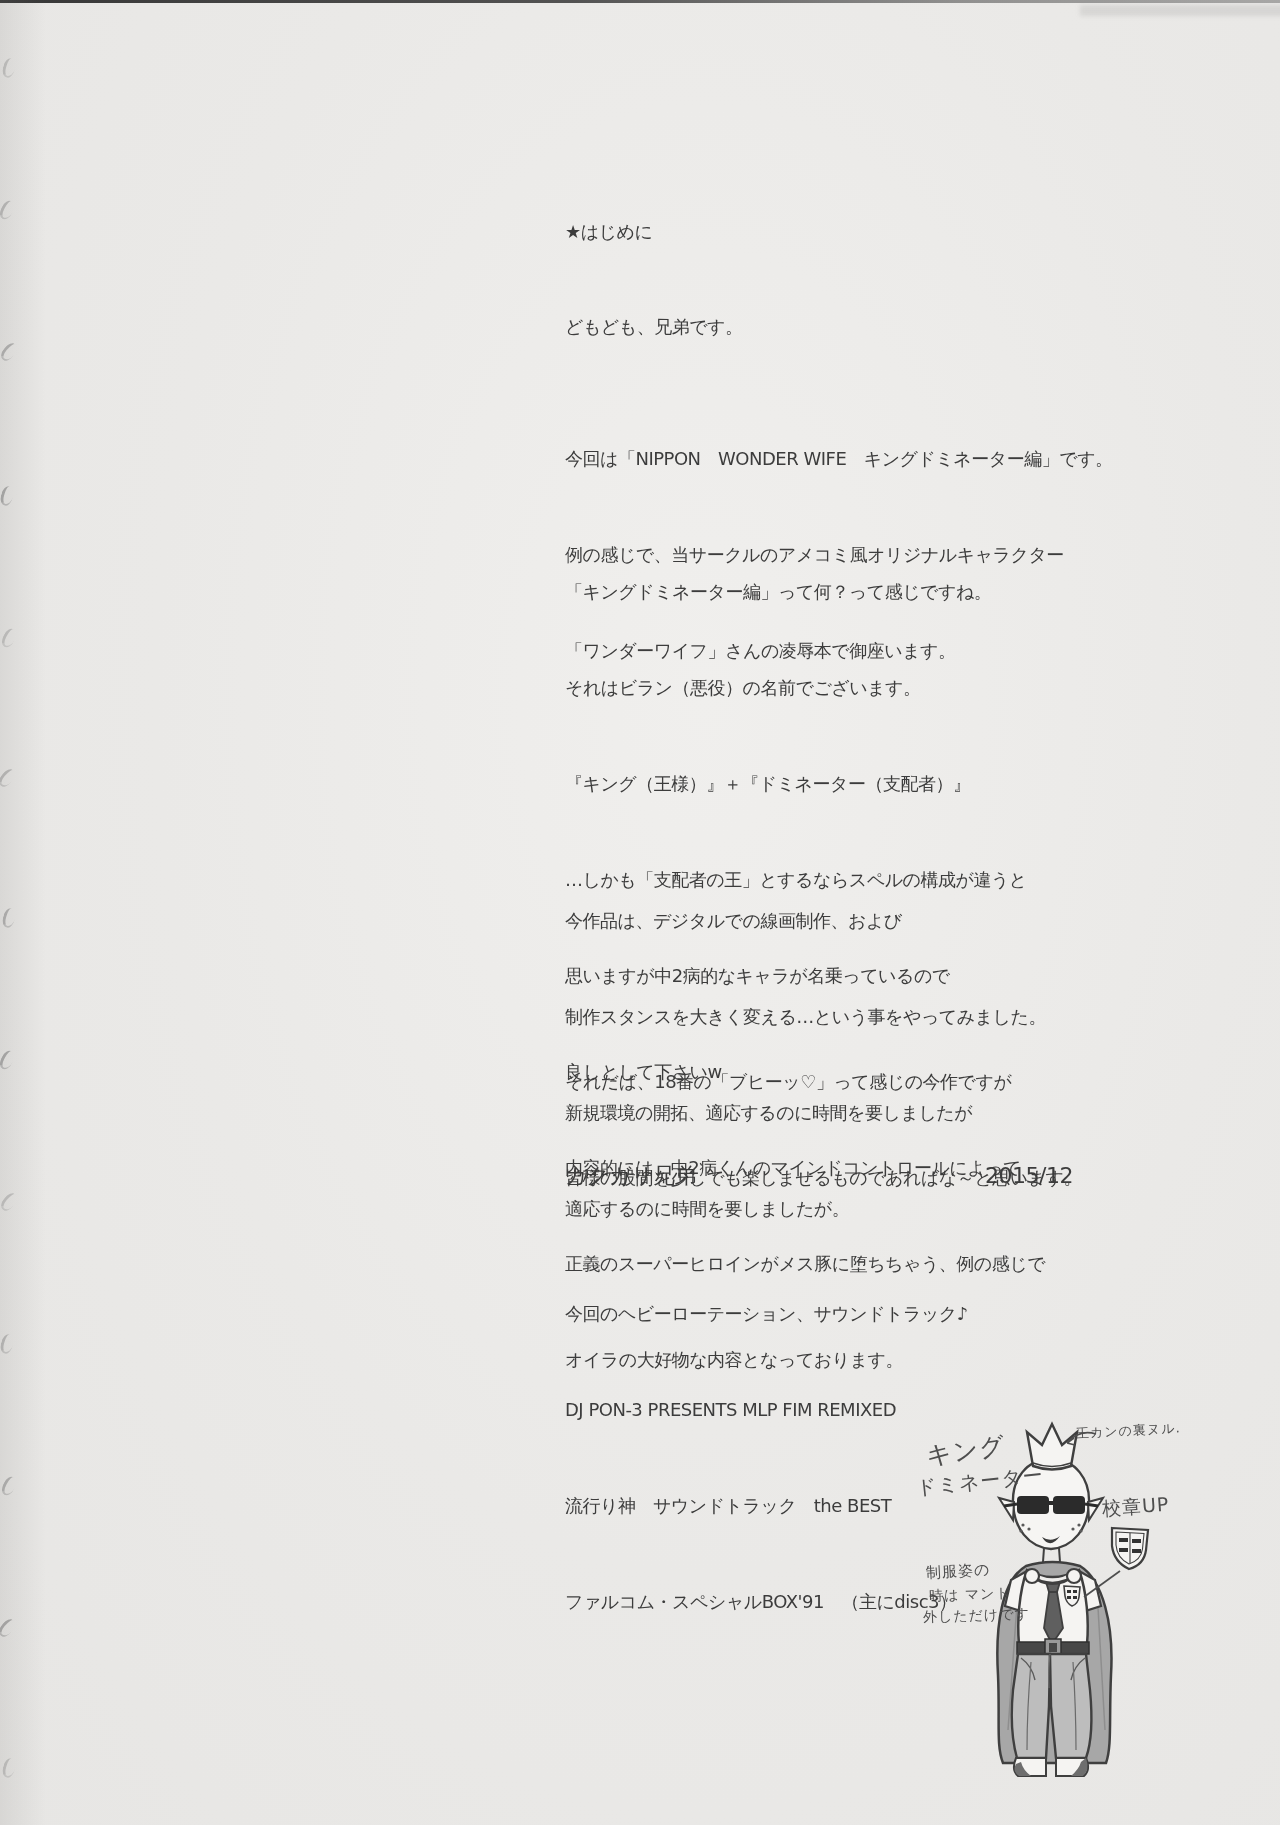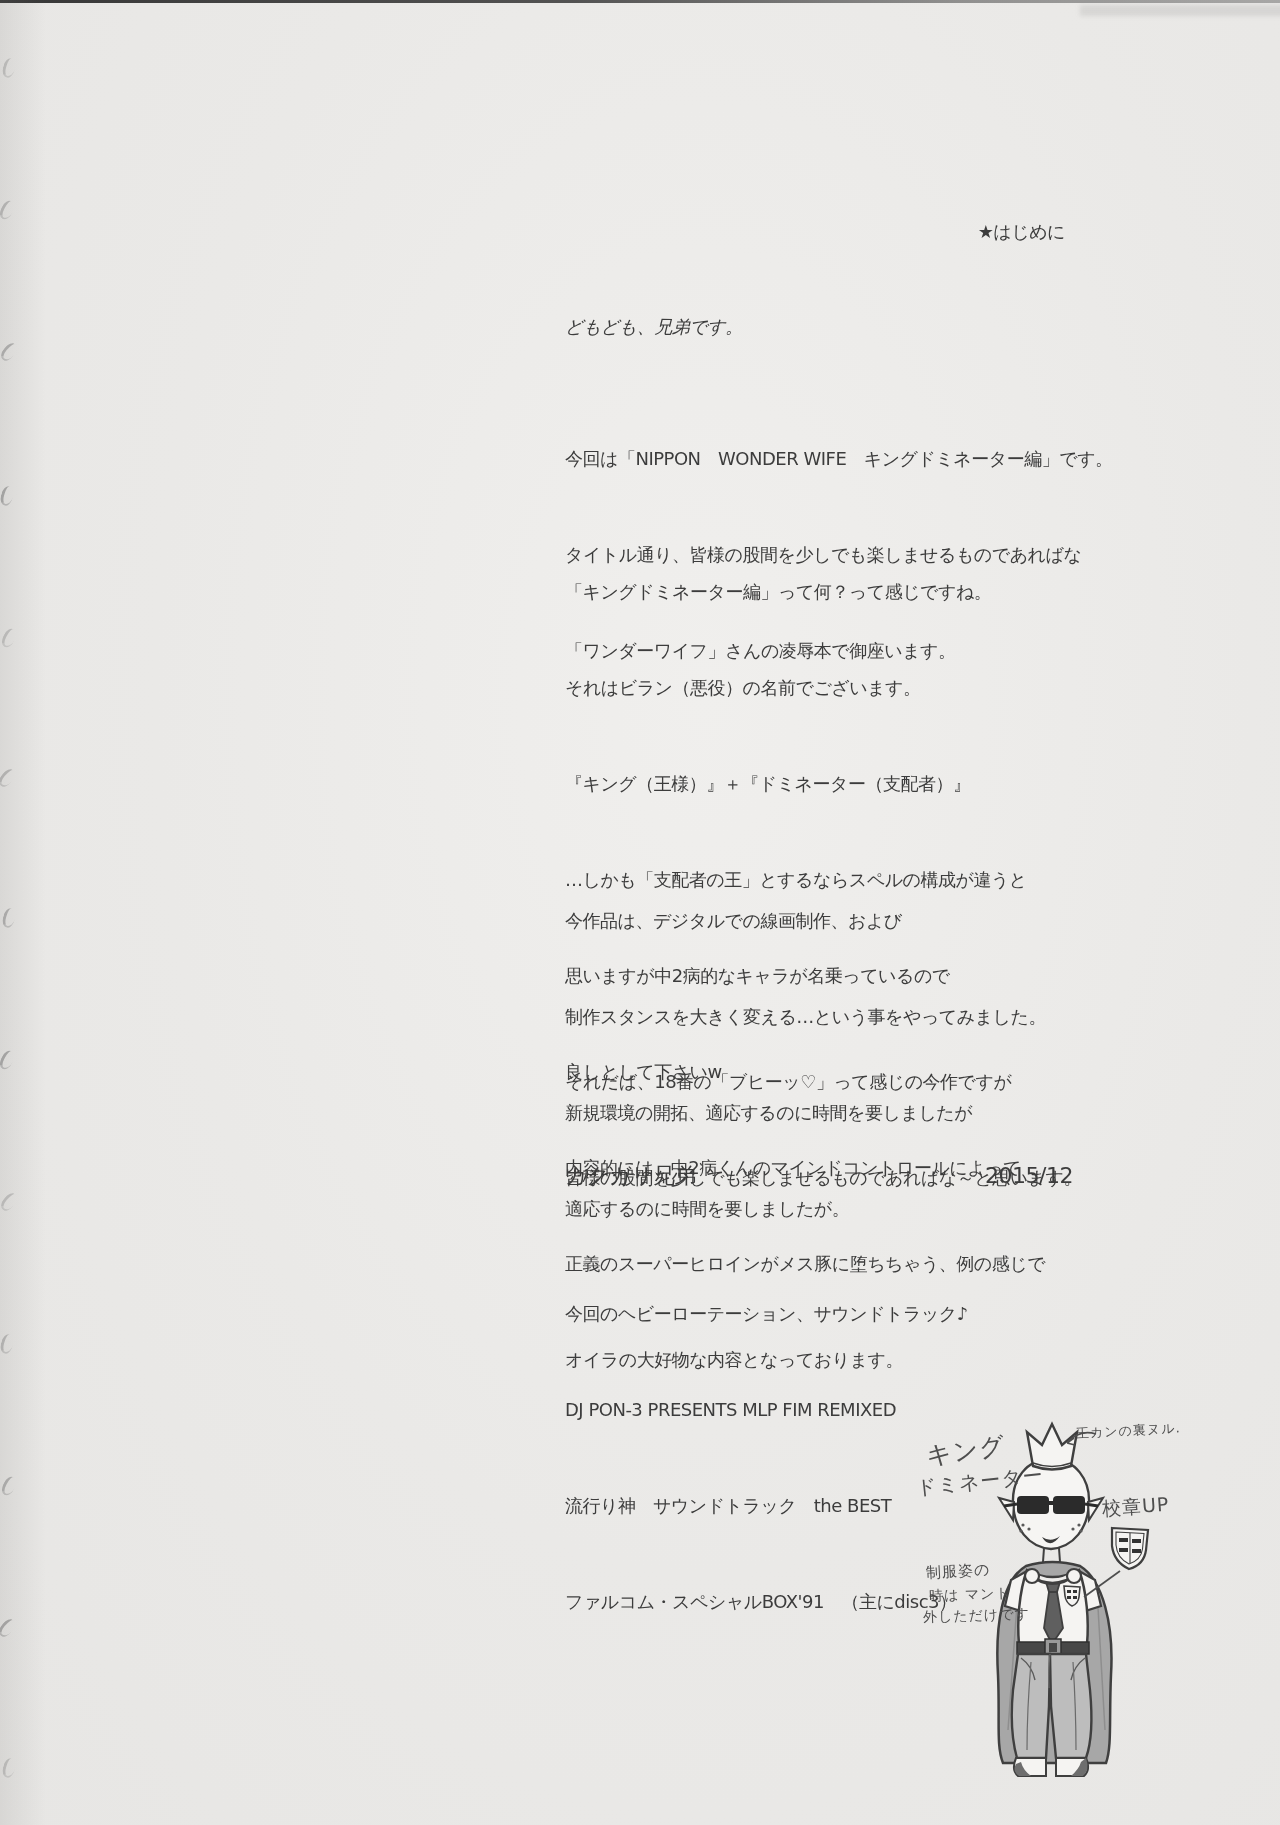--- a/index.html
+++ b/index.html
@@ -54,27 +54,27 @@
       <div class="bind-mark" style="left: 1px; top: 768px; transform: rotate(39deg); opacity: 0.43;"></div>
       <div class="bind-mark" style="left: 3px; top: 908px; transform: rotate(15deg); opacity: 0.51;"></div>
       <div class="bind-mark" style="left: 1px; top: 1050px; transform: rotate(27deg); opacity: 0.59;"></div>
       <div class="bind-mark" style="left: 3px; top: 1192px; transform: rotate(39deg); opacity: 0.35;"></div>
       <div class="bind-mark" style="left: 1px; top: 1334px; transform: rotate(15deg); opacity: 0.43;"></div>
       <div class="bind-mark" style="left: 3px; top: 1476px; transform: rotate(27deg); opacity: 0.51;"></div>
       <div class="bind-mark" style="left: 1px; top: 1618px; transform: rotate(39deg); opacity: 0.59;"></div>
       <div class="bind-mark" style="left: 3px; top: 1758px; transform: rotate(15deg); opacity: 0.35;"></div>
     </div>
 
-  <div class="txt col" style="top:216px;text-align:right;">★はじめに</div>
-
-  <div class="txt col" style="top:311px;font-style:italic;">どもども、兄弟です。</div>
+  <div class="txt col" style="top:216px;">★はじめに</div>
+
+  <div class="txt col" style="top:311px;">どもども、兄弟です。</div>
 
   <div class="txt col" style="top:379px;">
     <div>今回は「NIPPON　WONDER WIFE　キングドミネーター編」です。</div>
-    <div>タイトル通り、皆様の股間を少しでも楽しませるものであればな</div>
+    <div>例の感じで、当サークルのアメコミ風オリジナルキャラクター</div>
     <div>「ワンダーワイフ」さんの凌辱本で御座います。</div>
   </div>
 
   <div class="txt col" style="top:512px;">
     <div>「キングドミネーター編」って何？って感じですね。</div>
     <div>それはビラン（悪役）の名前でございます。</div>
     <div>『キング（王様）』＋『ドミネーター（支配者）』</div>
     <div>…しかも「支配者の王」とするならスペルの構成が違うと</div>
     <div>思いますが中2病的なキャラが名乗っているので</div>
     <div>良しとして下さいw</div>

